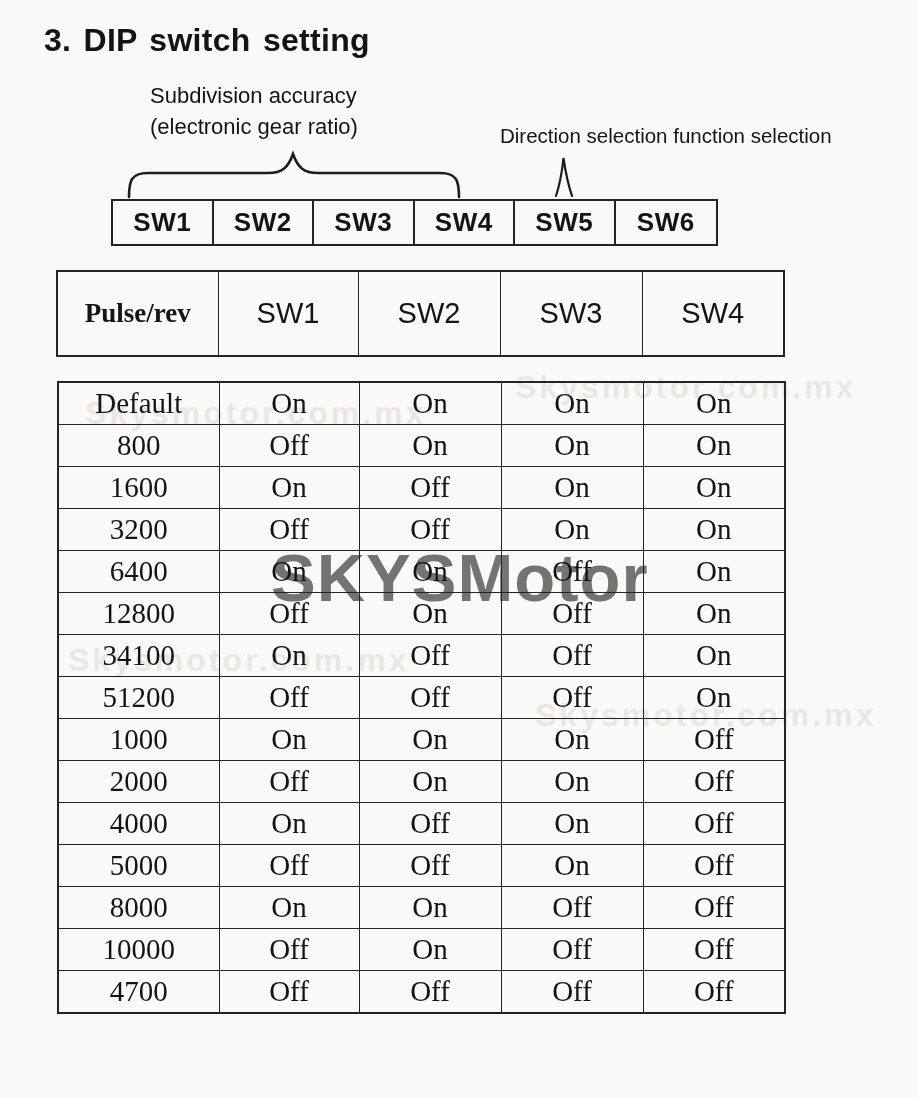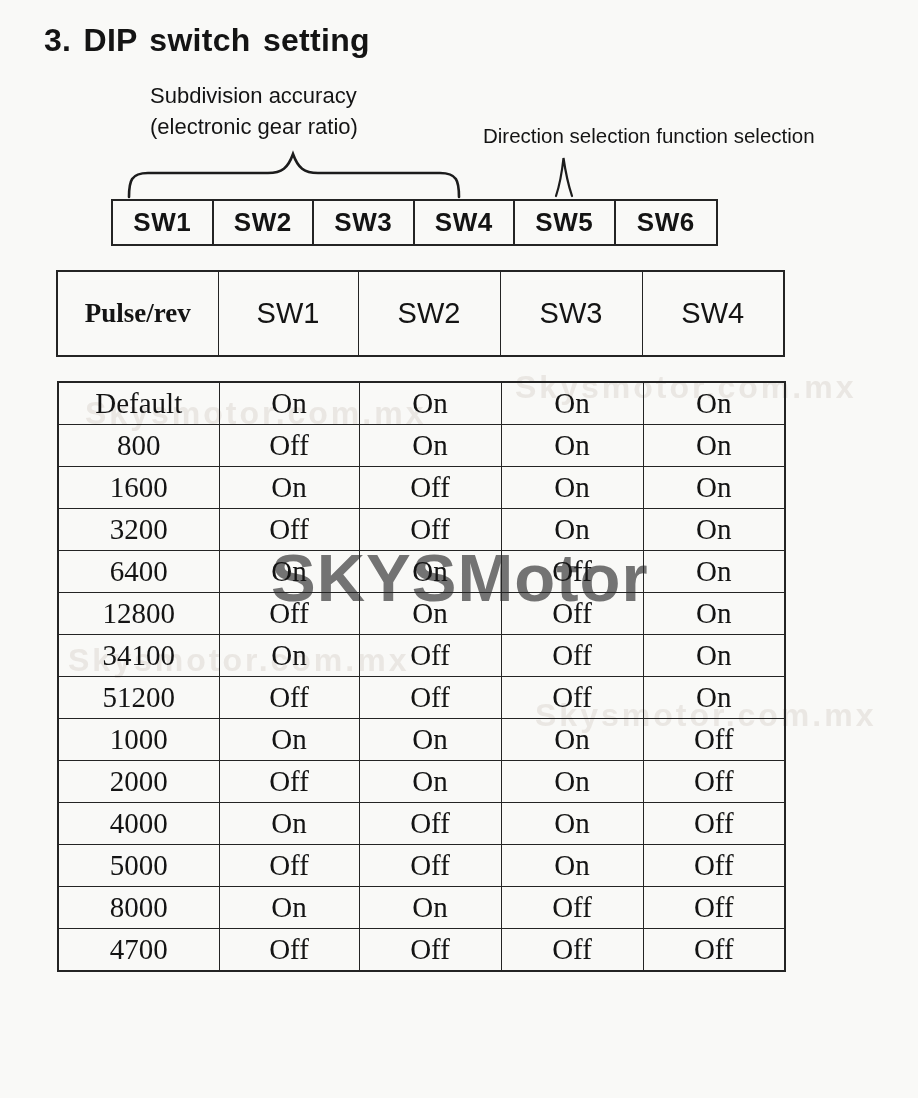--- a/index.html
+++ b/index.html
@@ -10,21 +10,21 @@
   }
   .title {
     position:absolute; left:44px; top:22px;
     font-size:32px; letter-spacing:0.3px; word-spacing:3px;font-weight:bold;
   }
   .subdiv-label {
     position:absolute; left:150px; top:80px;
     font-size:22px; line-height:31px;
   }
   .dir-label {
-    position:absolute; left:483px; top:124px;
+    position:absolute; left:500px; top:124px;
     font-size:20.5px;
   }
   .overlay {
     position:absolute; left:0; top:0; width:918px; height:1098px;
     pointer-events:none;
   }
   
   .wm { position:absolute; white-space:nowrap; pointer-events:none; }
   .wm-blue {
     left:271px; top:503px; font-size:67px; font-weight:600;
@@ -244,20 +244,27 @@
         </tr>
 
         <tr>
           <td>8000</td>
           <td>On</td>
           <td>On</td>
           <td>Off</td>
           <td>Off</td>
         </tr>
 
+        <tr>
+          <td>10000</td>
+          <td>Off</td>
+          <td>On</td>
+          <td>Off</td>
+          <td>Off</td>
+        </tr>
 
 
         <tr>
           <td>4700</td>
           <td>Off</td>
           <td>Off</td>
           <td>Off</td>
           <td>Off</td>
         </tr>
       </tbody>

